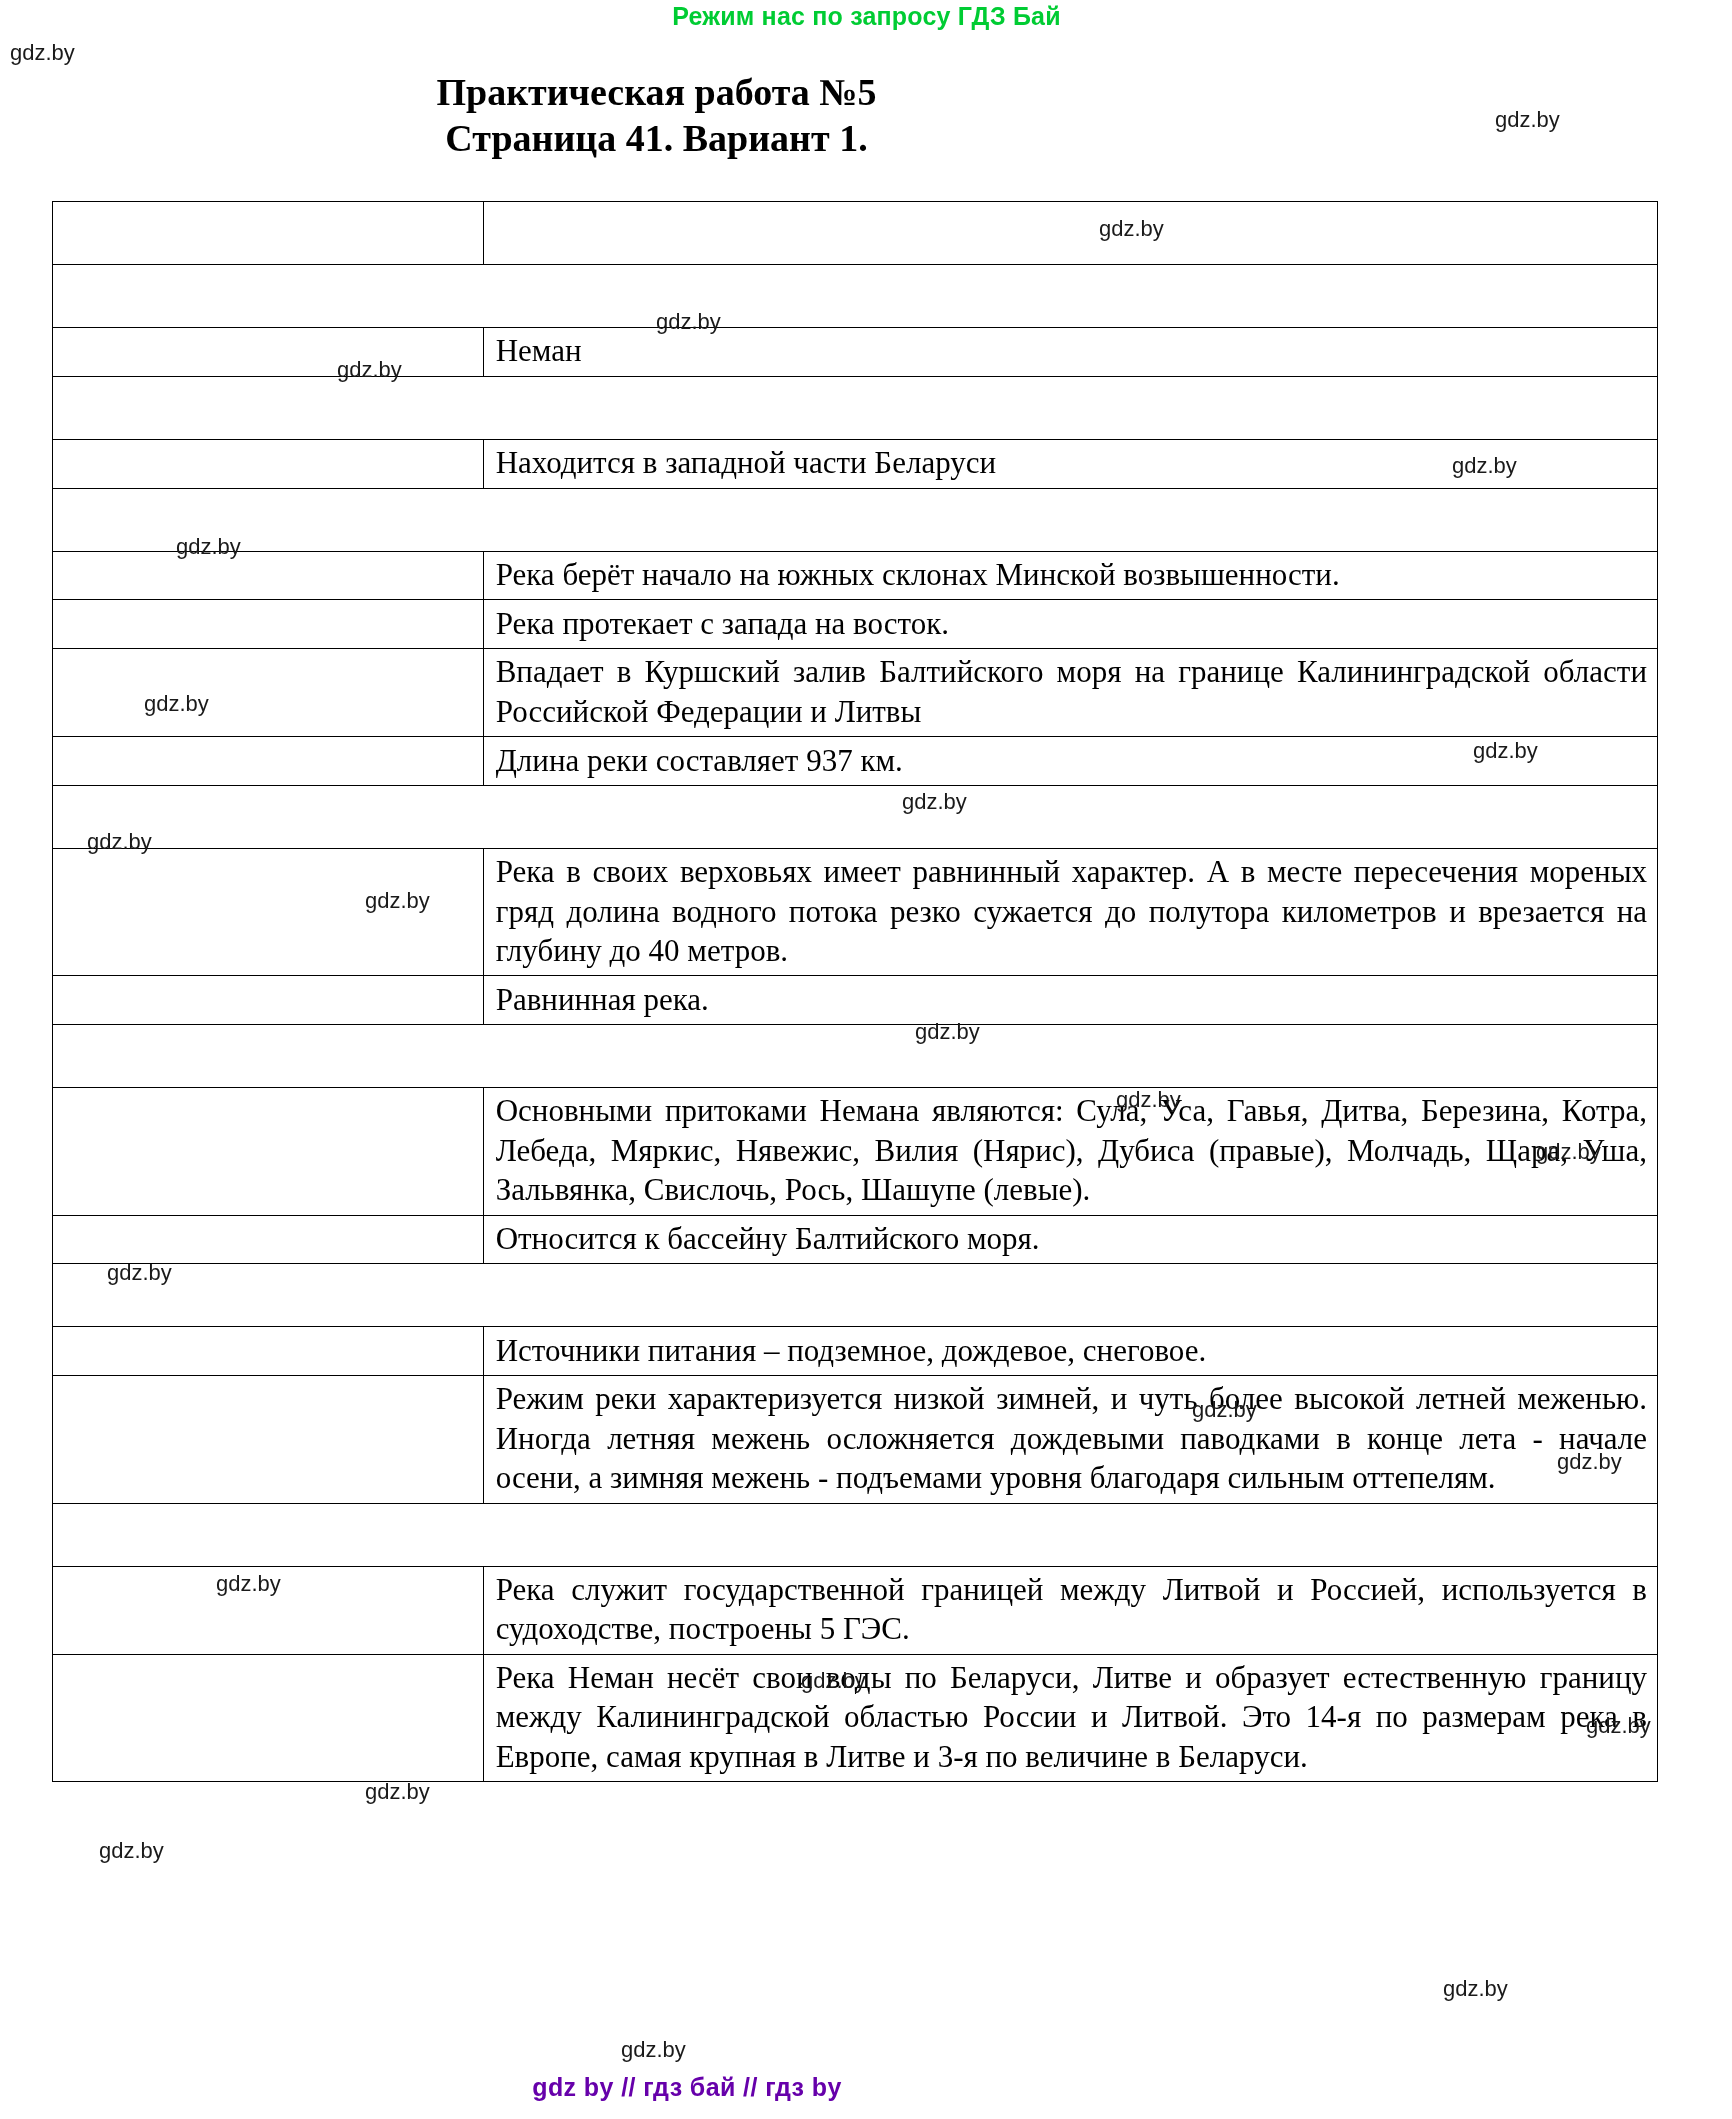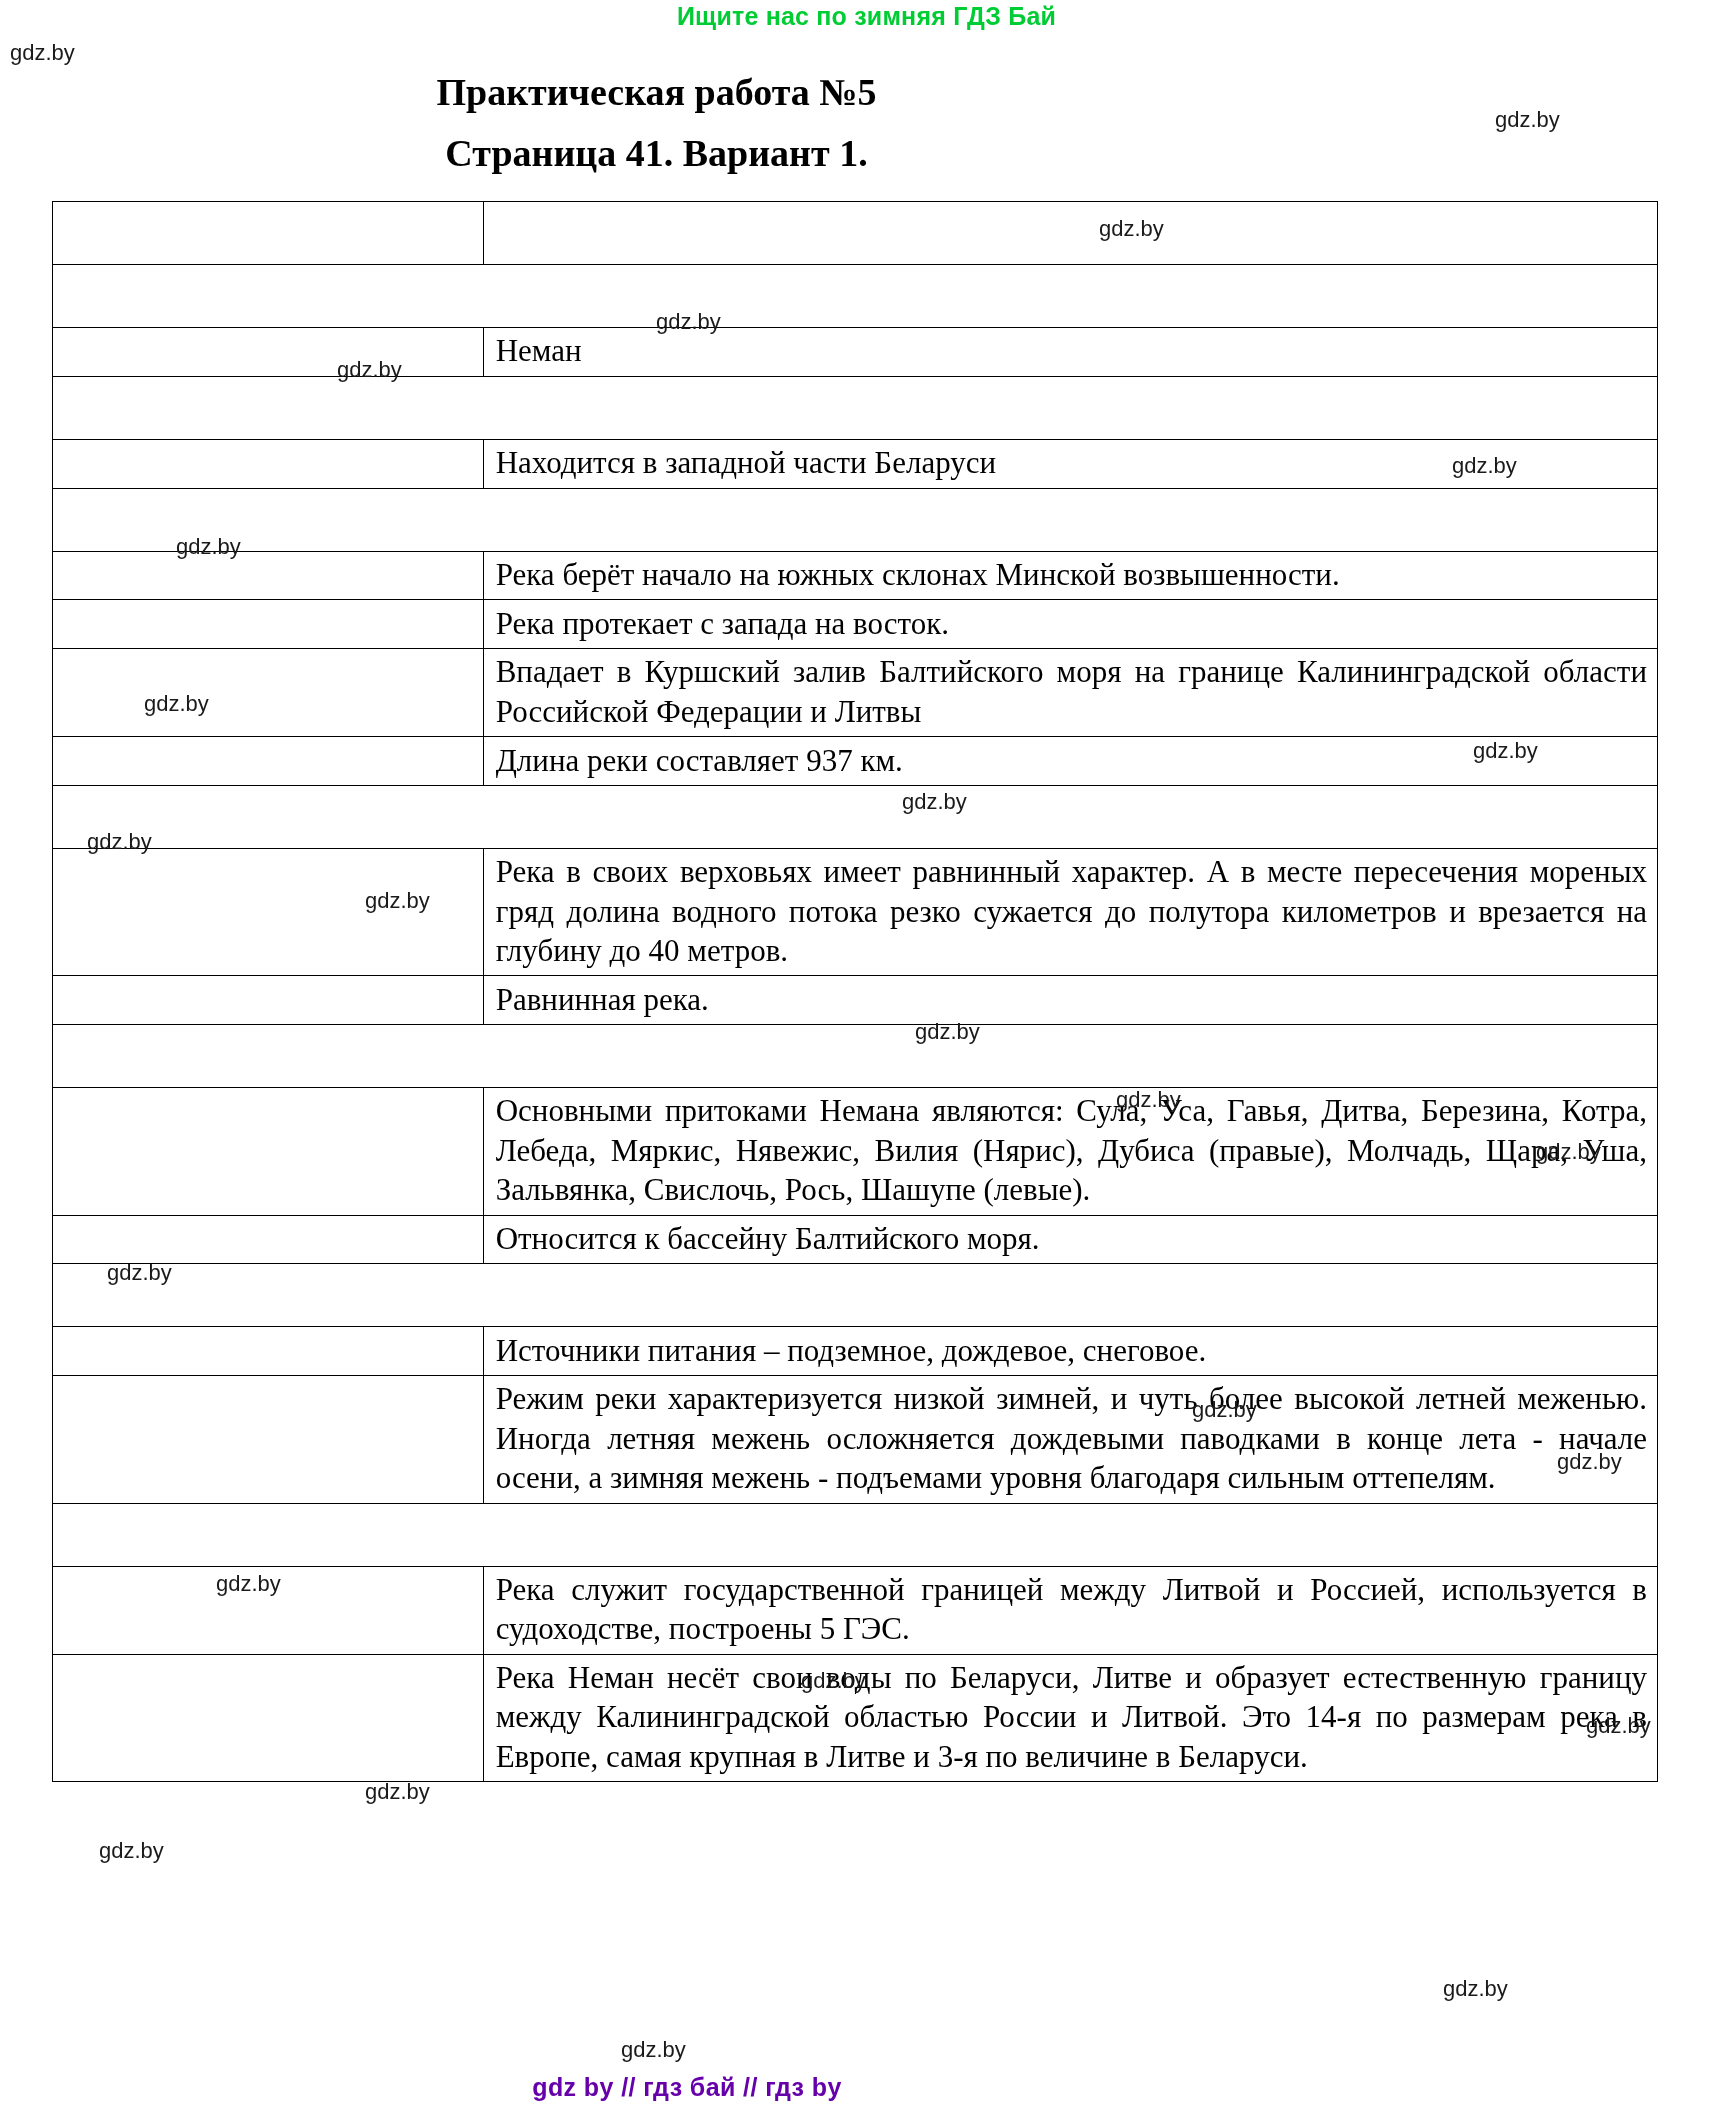--- a/index.html
+++ b/index.html
@@ -34,21 +34,21 @@
     position: absolute;
     left: 195px;
     width: 923px;
     font-size: 38px;
     font-weight: 700;
     line-height: 1.18;
     color: #000000;
     text-align: center;
   }
   .doc-heading.line1 { top: 70px; }
-  .doc-heading.line2 { top: 131px; }
+  .doc-heading.line2 { top: 116px; }
 
   
   .sheet-table {
     position: absolute;
     left: 52px;
     top: 201px;
     width: 1604px;
     border-collapse: collapse;
     table-layout: fixed;
   }
@@ -101,21 +101,21 @@
     font-family: "Liberation Sans", sans-serif;
     font-size: 25px;
     font-weight: 700;
     color: #6600aa;
     letter-spacing: 0.4px;
   }
 </style>
 </head>
 <body>
 
-<div class="promo-banner">Ищите нас по зимняя ГДЗ Бай</div>
+<div class="promo-banner">Режим нас по запросу ГДЗ Бай</div>
 
 <div class="doc-heading line1">Практическая работа №5</div>
 <div class="doc-heading line2">Страница 41. Вариант 1.</div>
 
 <table class="sheet-table">
   <tbody>
       <tr>
         <td class="cell-left blank-cell">
           <div class="cell-text"></div>
         </td>

